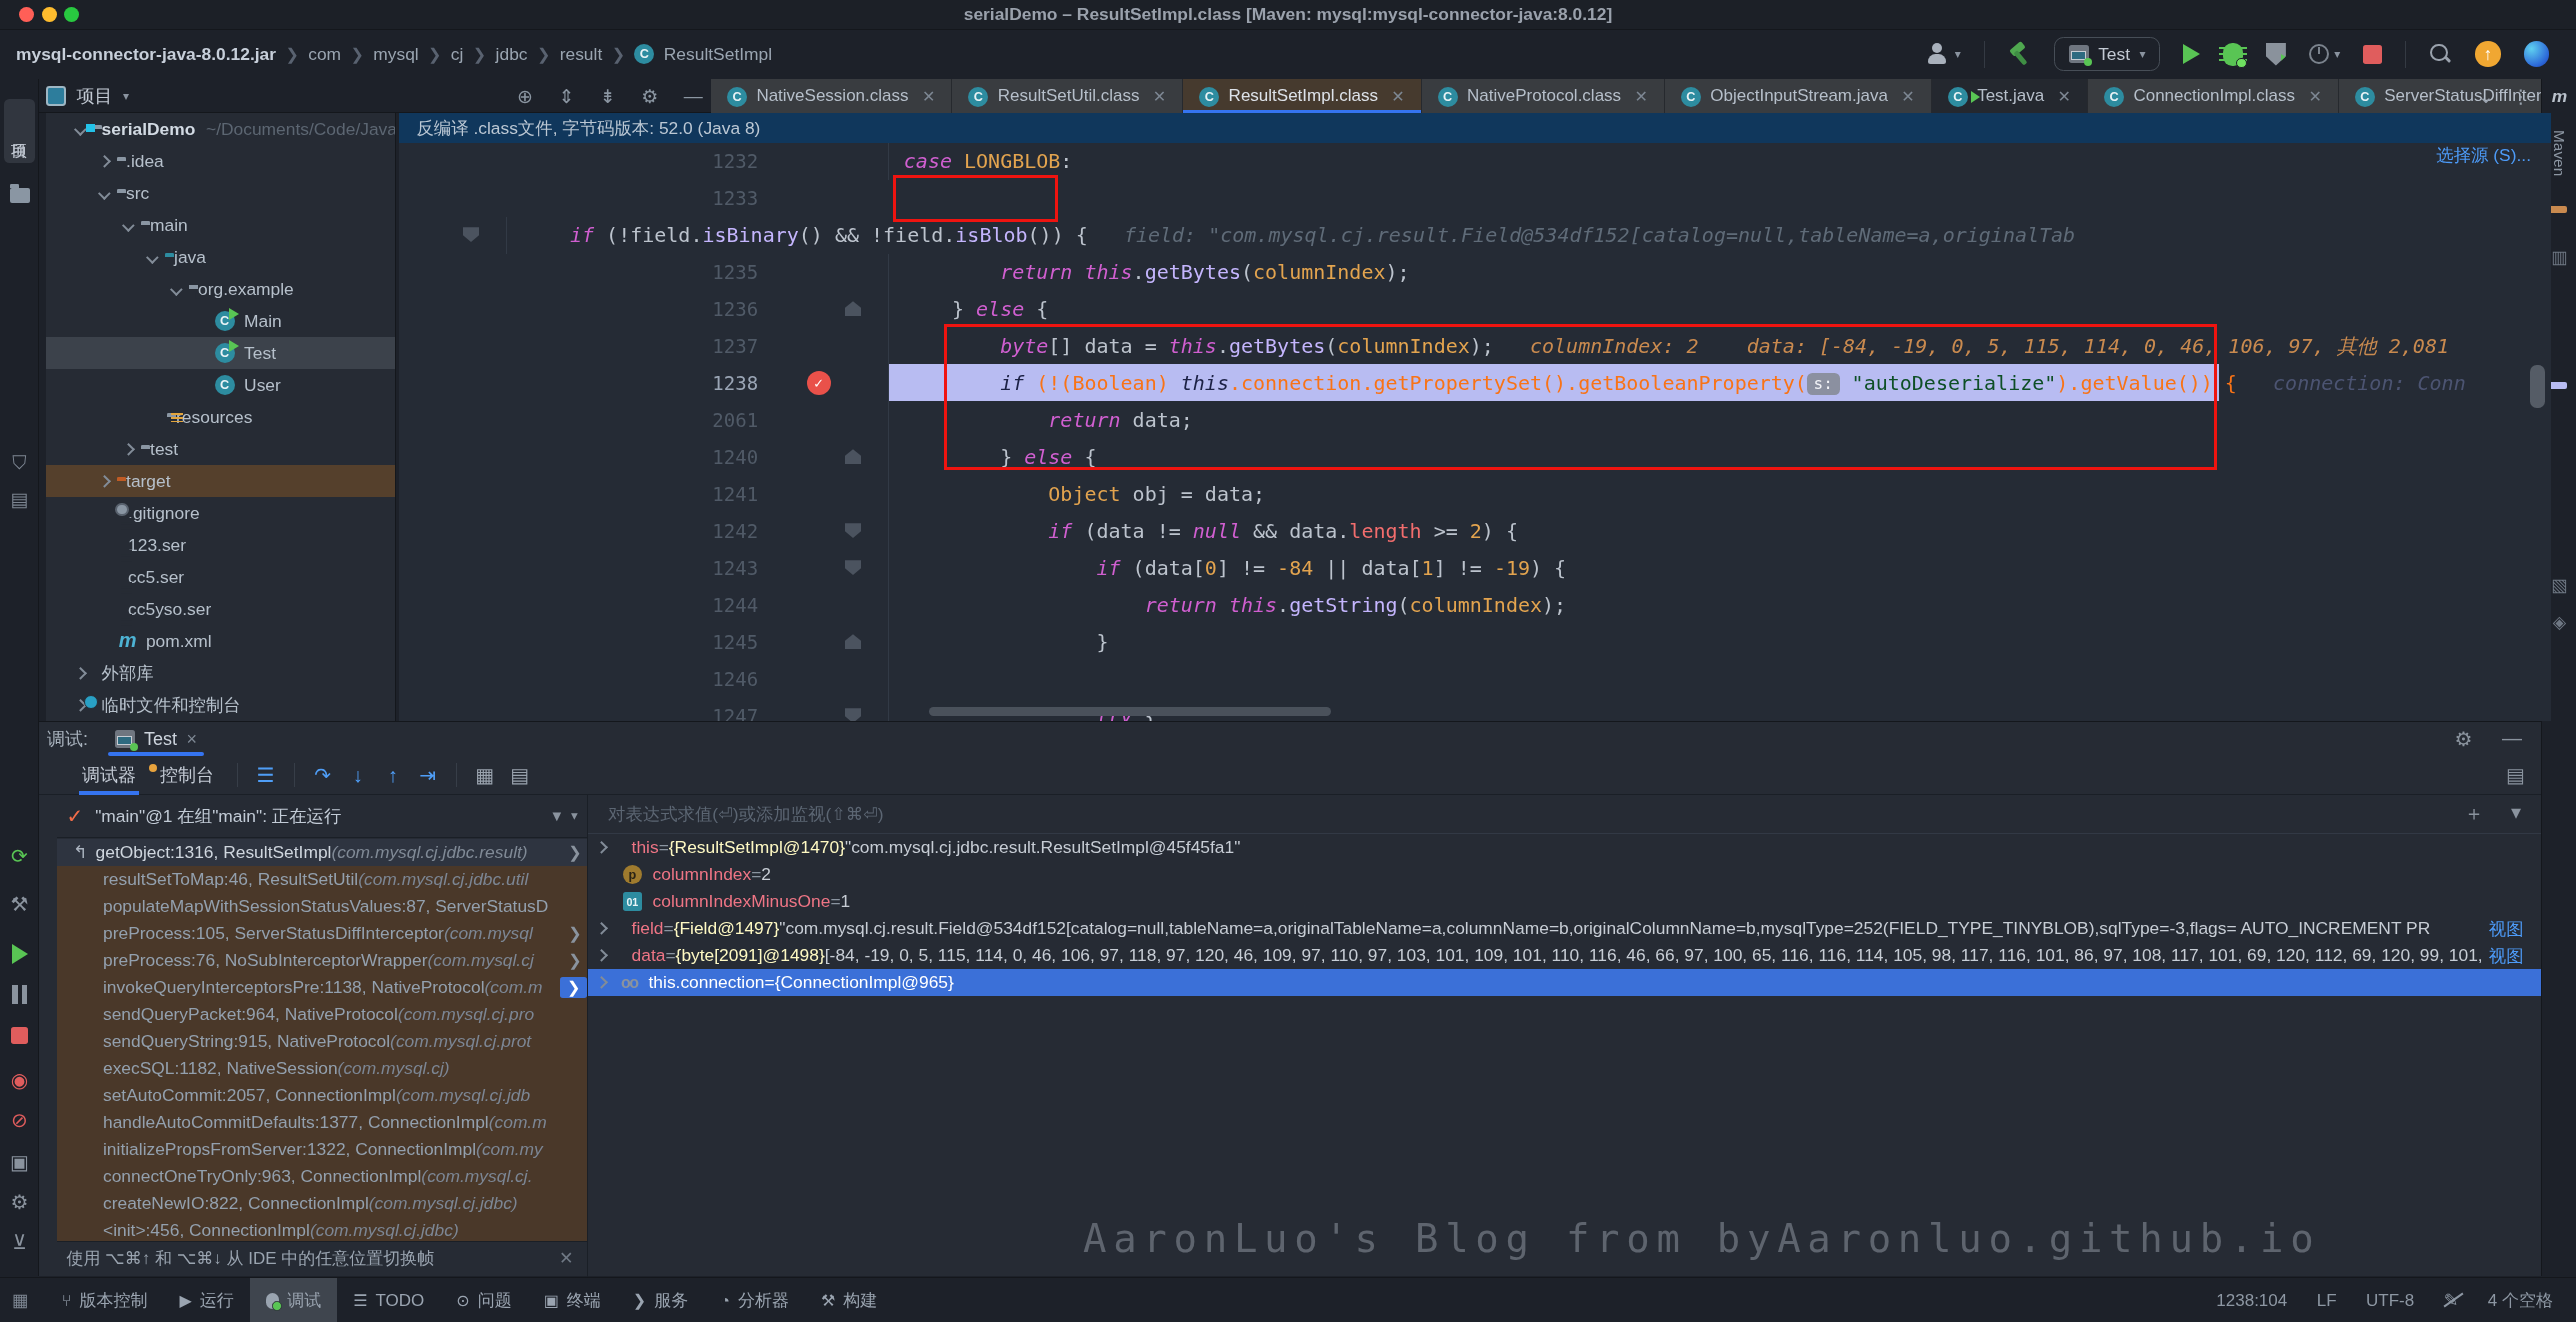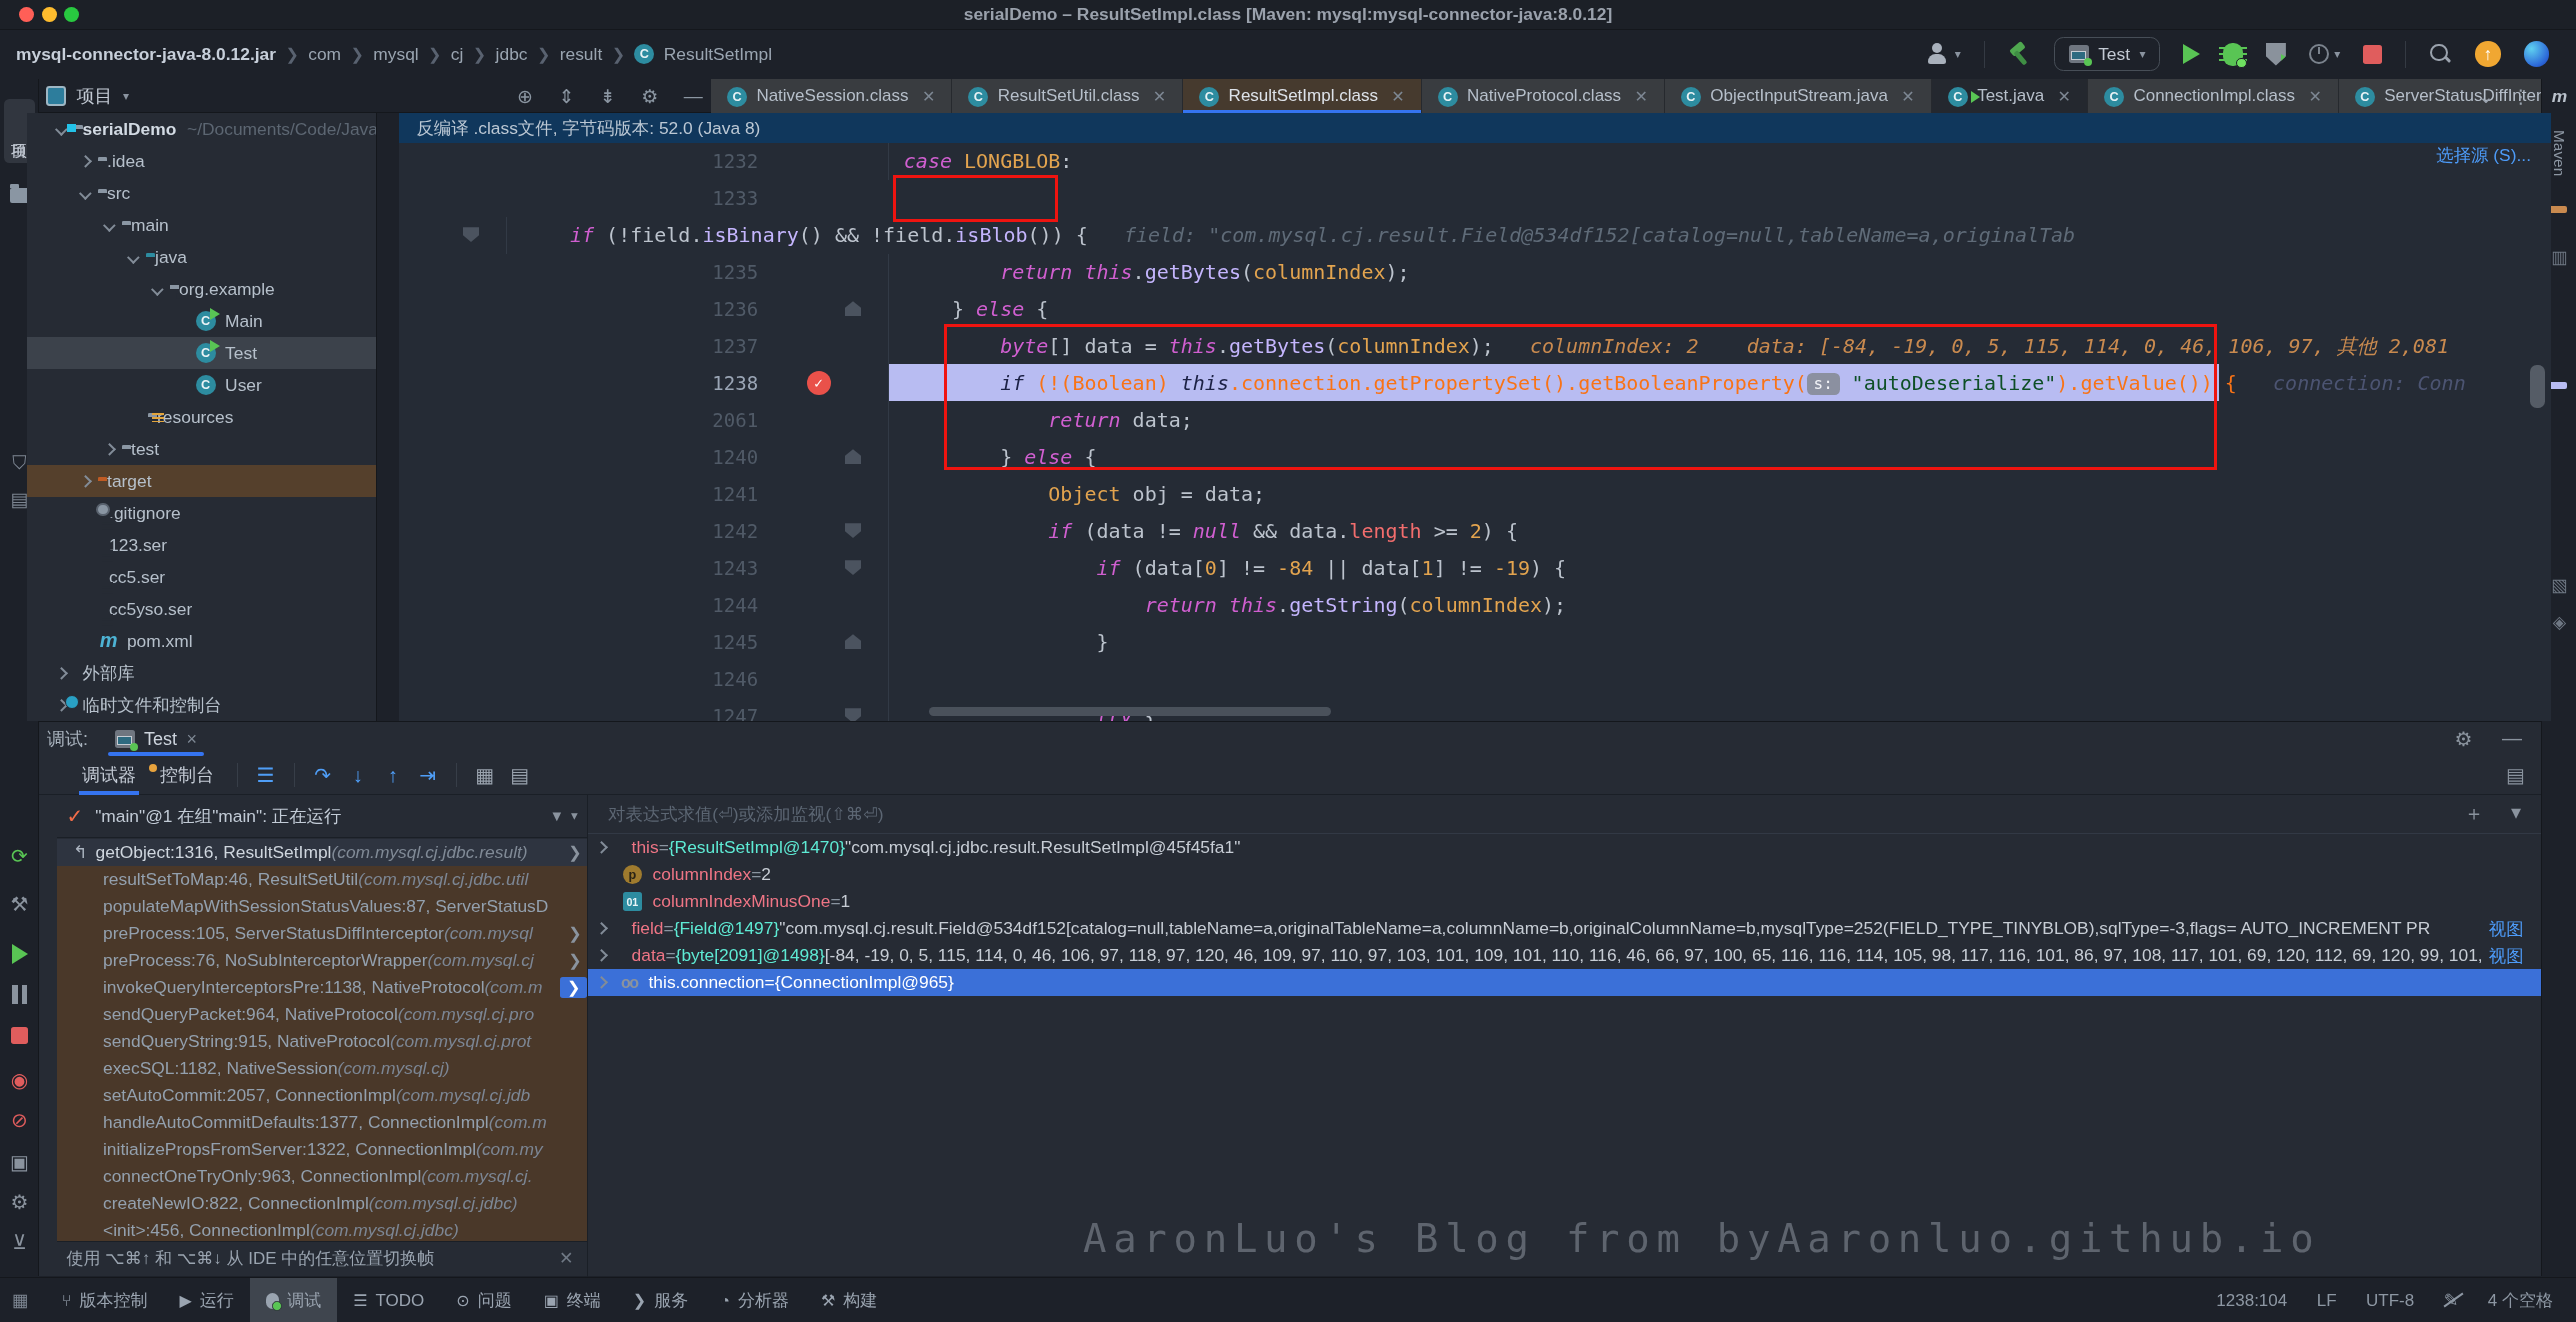--- a/index.html
+++ b/index.html
@@ -69,21 +69,21 @@
   #tab-extra { right:10.7px; top:0; height:34px; display:flex; align-items:center; gap:17.4px; color:#9aa3ae; font-size:19px; }
 
   
   #rstripe { left:2541px; top:79px; width:35px; height:1197px; background:#1d2129; border-left:0.7px solid #14171c; }
   #maven-tab { top:6.7px; width:35px; text-align:center; color:#b9c1cb; font-size:17.4px; font-style:italic; font-weight:bold; }
   #maven-txt { top:31px; width:35px; writing-mode:vertical-rl; color:#8d97a3; font-size:15.4px; text-align:center; height:87px; line-height:35px; }
   .rs-ic { width:35px; text-align:center; color:#6f7884; font-size:17.4px; }
   .stripe-mark { left:5.4px; width:20px; height:6.7px; border-radius:2px; }
 
   
-  #ppanel { left:27px; top:113px; width:350px; height:608px; background:#262b34; border-right:0.7px solid #14171c; overflow:hidden; }
+  #ppanel { left:46px; top:113px; width:350px; height:608px; background:#262b34; border-right:0.7px solid #14171c; overflow:hidden; }
   .trow { position:relative; height:32px; display:flex; align-items:center; font-size:17.4px; color:#b6c0cb; white-space:nowrap; }
   .trow.selgray { background:#3c424b; }
   .trow.selbrown { background:#55402c; }
   .chev { width:8.7px; height:8.7px; border-right:2px solid #828c98; border-bottom:2px solid #828c98; flex:none; }
   .chev.open { transform:rotate(45deg); }
   .chev.closed { transform:rotate(-45deg); }
   .tico { flex:none; margin:0 9.4px 0 8px; }
   .ic-folder { width:20px; height:14.8px; background:#8a96a3; border-radius:2px; position:relative; }
   .ic-folder:before { content:""; position:absolute; left:0; top:-4px; width:9.4px; height:4px; background:#8a96a3; border-radius:1.3px 1.3px 0 0; }
   .ic-folder.src { background:#2d8ca0; } .ic-folder.src:before { background:#2d8ca0; }
@@ -183,21 +183,21 @@
   .vrow .noexp { width:10.7px; flex:none; margin-left:9.4px; }
   .vico { flex:none; margin:0 10.7px 0 14.8px; }
   .ic-field { width:19px; height:16px; background:repeating-linear-gradient(#c9873f 0 4px, transparent 4px 6.7px); }
   .ic-param { width:19px; height:19px; border-radius:50%; background:#9f7b2e; color:#2a2416; font-size:12.7px; font-weight:bold; display:flex; align-items:center; justify-content:center; }
   .ic-local { width:19px; height:19px; border-radius:2.7px; background:#2d8ca0; color:#eaf6f8; font-size:10.7px; font-weight:bold; display:flex; align-items:center; justify-content:center; }
   .ic-array { width:19px; height:17.4px; background:repeating-linear-gradient(#2d9bb0 0 3.4px, transparent 3.4px 6px); }
   .ic-watch { color:#8a939e; font-size:16px; font-weight:bold; letter-spacing:-1.3px; }
   .vname { color:#ee7585; }
   .vrow.sel .vname, .vrow.sel .veq, .vrow.sel .vref { color:#fff; }
   .veq { color:#8a94a0; }
-  .vref { color:#5eead4; }
+  .vref { color:#fef9c3; }
   .vstr { color:#c7cdd5; overflow:hidden; text-overflow:clip; flex:1; }
   .vlink { color:#4d9bf8; margin:0 17.4px 0 6.7px; flex:none; }
 
   
   .dbg-lic { left:0; width:39px; text-align:center; font-size:20px; }
 
   
   #status { left:0; top:1277px; width:2576px; height:46px; background:#1d2129; border-top:0.7px solid #14171c; display:flex; align-items:center; }
   #status .corner { color:#7d8692; font-size:17.4px; margin:0 17.4px 0 12px; }
   .sitem { display:flex; align-items:center; gap:8px; height:46px; padding:0 16px; color:#9aa4b0; font-size:17px; }

